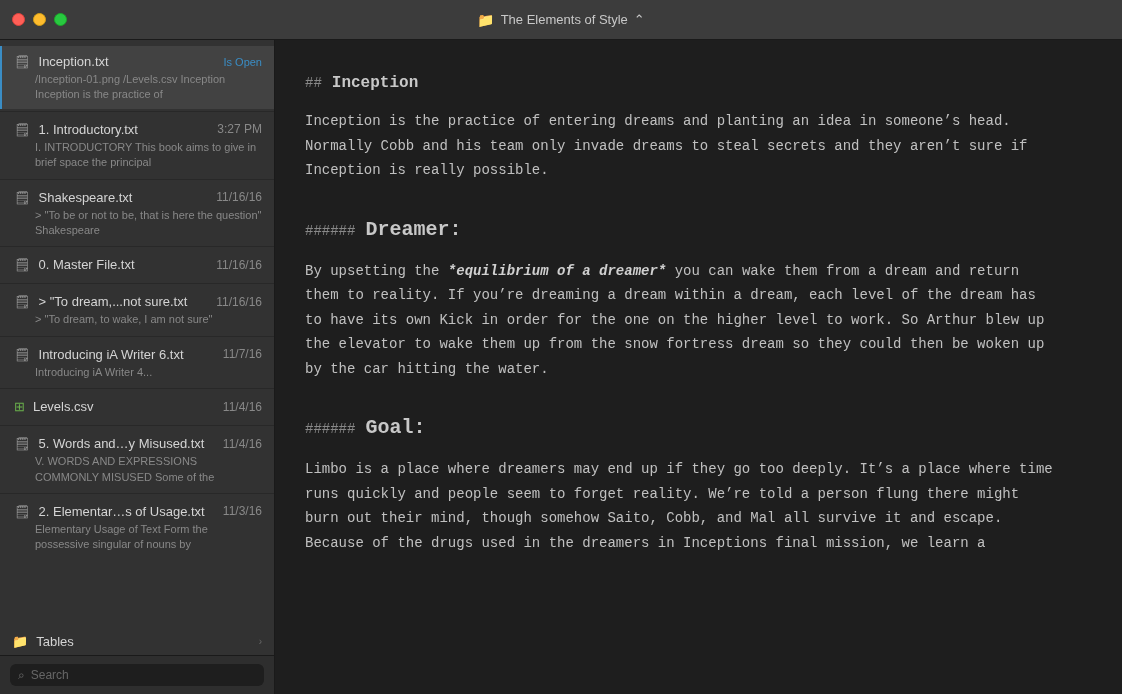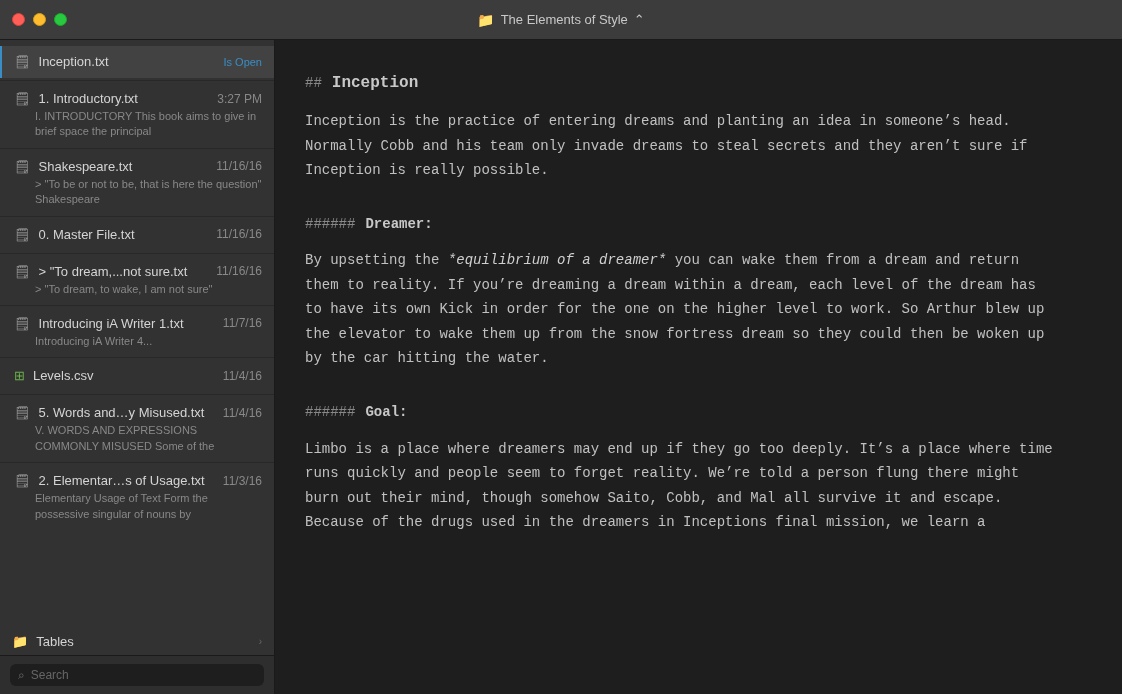--- a/index.html
+++ b/index.html
@@ -211,30 +211,31 @@
       flex-shrink: 0;
     }
     .md-heading-h2 {
       color: #c8c8c8;
       font-weight: bold;
       font-size: 16px;
     }
     .md-heading-h6 {
       color: #c8c8c8;
       font-weight: bold;
-      font-size: 14px;
+      font-size: 20px;
     }
     .md-para {
       color: #c0c0c0;
       line-height: 1.75;
       padding-left: 0;
     }
     .md-italic {
       font-style: italic;
       color: #d0d0d0;
+      font-weight: bold;
     }
   </style>
 </head>
 <body>
 
 <div class="titlebar">
   <div class="traffic-lights">
     <div class="traffic-light tl-close"></div>
     <div class="traffic-light tl-minimize"></div>
     <div class="traffic-light tl-maximize"></div>
@@ -249,20 +250,22 @@
 <div class="main-layout">
 
   <div class="sidebar">
     <div class="sidebar-list">
     <div class="sidebar-item active">
           <div class="sidebar-item-header">
             <span class="file-icon" style="font-size: 13px;">🗒</span>
             <span class="item-name">Inception.txt</span>
             <span class="item-date open-label">Is Open</span>
           </div>
+          <div class="item-preview">/Inception-01.png /Levels.csv
+Inception Inception is the practice of</div>
         </div>
         <div class="sidebar-divider"></div>
         <div class="sidebar-item">
           <div class="sidebar-item-header">
             <span class="file-icon" style="font-size: 13px;">🗒</span>
             <span class="item-name">1. Introductory.txt</span>
             <span class="item-date">3:27 PM</span>
           </div>
           <div class="item-preview">I. INTRODUCTORY This book aims to give in brief space the principal</div>
         </div>
@@ -289,21 +292,21 @@
             <span class="file-icon" style="font-size: 13px;">🗒</span>
             <span class="item-name">&gt; "To dream,...not sure.txt</span>
             <span class="item-date">11/16/16</span>
           </div>
           <div class="item-preview">&gt; "To dream, to wake, I am not sure"</div>
         </div>
         <div class="sidebar-divider"></div>
         <div class="sidebar-item">
           <div class="sidebar-item-header">
             <span class="file-icon" style="font-size: 13px;">🗒</span>
-            <span class="item-name">Introducing iA Writer 1.txt</span>
+            <span class="item-name">Introducing iA Writer 6.txt</span>
             <span class="item-date">11/7/16</span>
           </div>
           <div class="item-preview">Introducing iA Writer 4...</div>
         </div>
         <div class="sidebar-divider"></div>
         <div class="sidebar-item">
           <div class="sidebar-item-header">
             <span class="file-icon csv" style="font-size: 13px;">⊞</span>
             <span class="item-name">Levels.csv</span>
             <span class="item-date">11/4/16</span>

